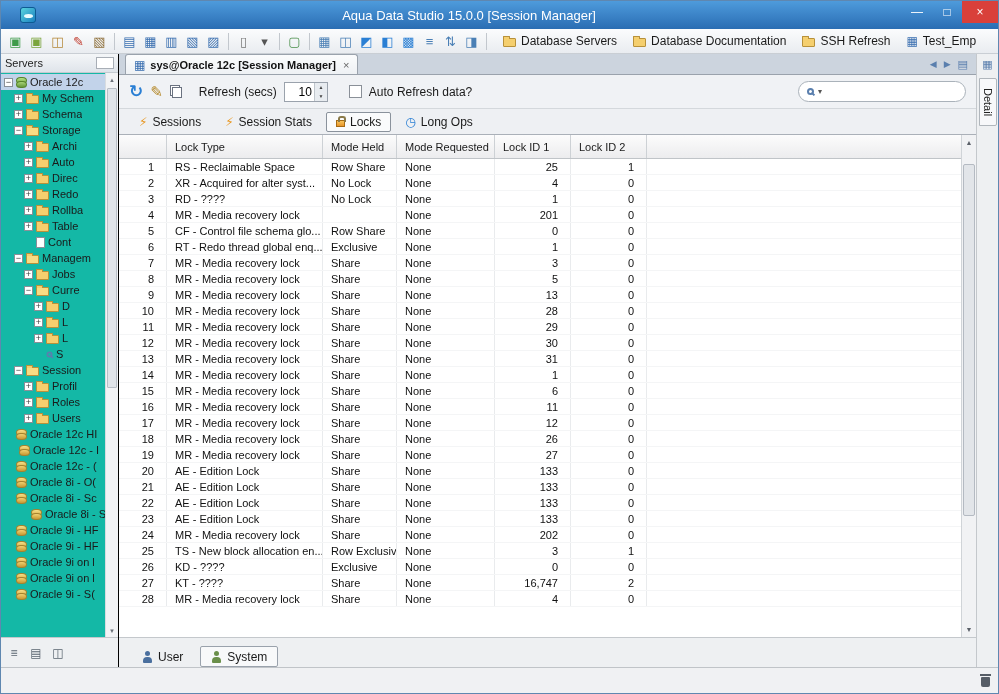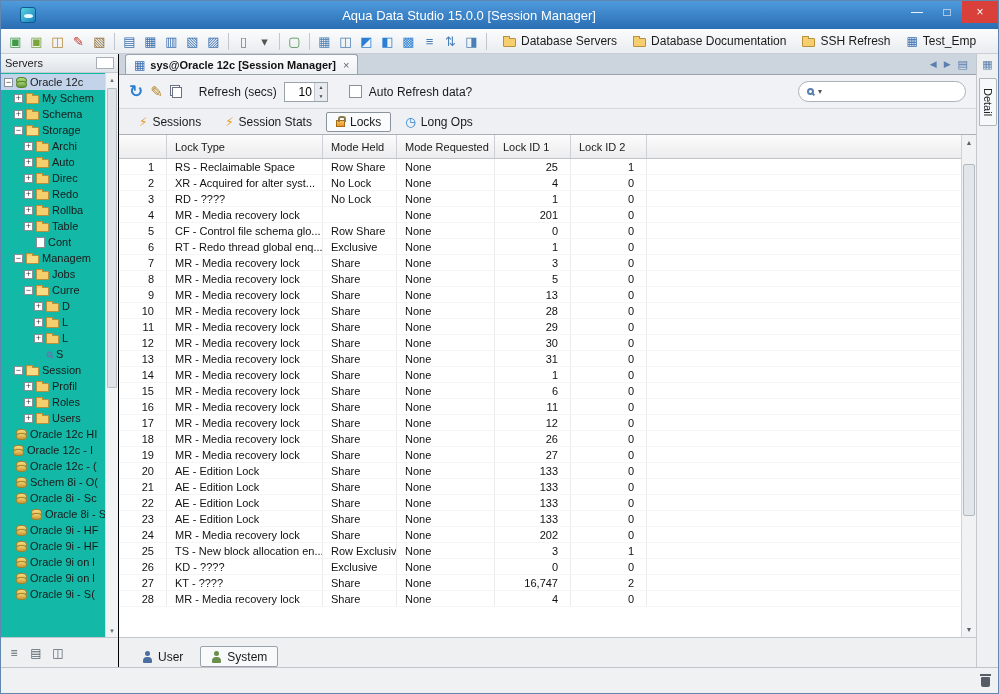--- a/index.html
+++ b/index.html
@@ -359,40 +359,40 @@
               </span>
               <span class="tree-label">Users</span>
             </div>
             <div class="tree-row" style="padding-left: 3px;">
               <span class="tree-sp"></span>
               <span class="tree-icon-slot">
                 <span class="ic-db"></span>
               </span>
               <span class="tree-label">Oracle 12c HI</span>
             </div>
-            <div class="tree-row" style="padding-left: 0;">
+            <div class="tree-row" style="padding-left: 0; justify-content: center;">
               <span class="tree-sp"></span>
               <span class="tree-icon-slot">
                 <span class="ic-db"></span>
               </span>
               <span class="tree-label">Oracle 12c - I</span>
             </div>
             <div class="tree-row" style="padding-left: 3px;">
               <span class="tree-sp"></span>
               <span class="tree-icon-slot">
                 <span class="ic-db"></span>
               </span>
               <span class="tree-label">Oracle 12c - (</span>
             </div>
             <div class="tree-row" style="padding-left: 3px;">
               <span class="tree-sp"></span>
               <span class="tree-icon-slot">
                 <span class="ic-db"></span>
               </span>
-              <span class="tree-label">Schem 8i - O(</span>
+              <span class="tree-label">Oracle 8i - O(</span>
             </div>
             <div class="tree-row" style="padding-left: 3px;">
               <span class="tree-sp"></span>
               <span class="tree-icon-slot">
                 <span class="ic-db"></span>
               </span>
               <span class="tree-label">Oracle 8i - Sc</span>
             </div>
             <div class="tree-row" style="padding-left: 18px;">
               <span class="tree-sp"></span>

